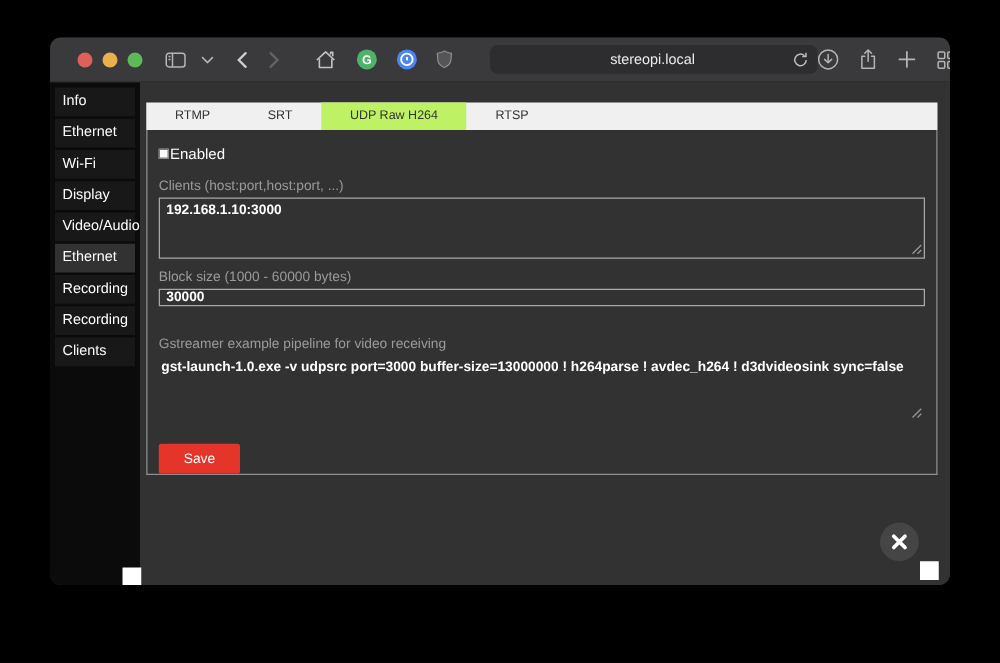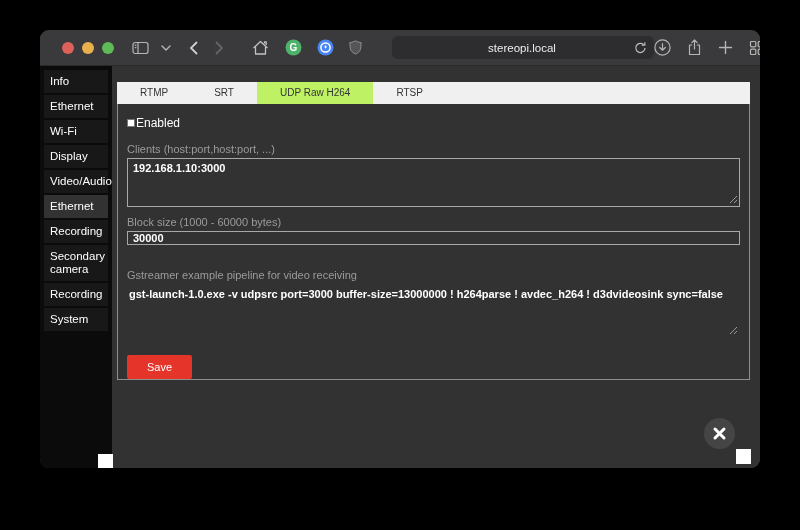--- a/index.html
+++ b/index.html
@@ -181,23 +181,22 @@
     <div class="page">
 
       <nav class="sidebar">
         <div class="nav-item">Info</div>
         <div class="nav-item">Ethernet</div>
         <div class="nav-item">Wi-Fi</div>
         <div class="nav-item">Display</div>
         <div class="nav-item">Video/Audio</div>
         <div class="nav-item selected">Ethernet</div>
         <div class="nav-item">Recording</div>
-        <div class="nav-item">Secondary camera</div>
         <div class="nav-item">Recording</div>
-        <div class="nav-item">System</div>
+        <div class="nav-item">Clients</div>
       </nav>
 
       <div class="content">
         <div class="main">
           <div class="tabstrip">
             <div class="tab">RTMP</div>
             <div class="tab">SRT</div>
             <div class="tab selected">UDP Raw H264</div>
             <div class="tab">RTSP</div>
           </div>

